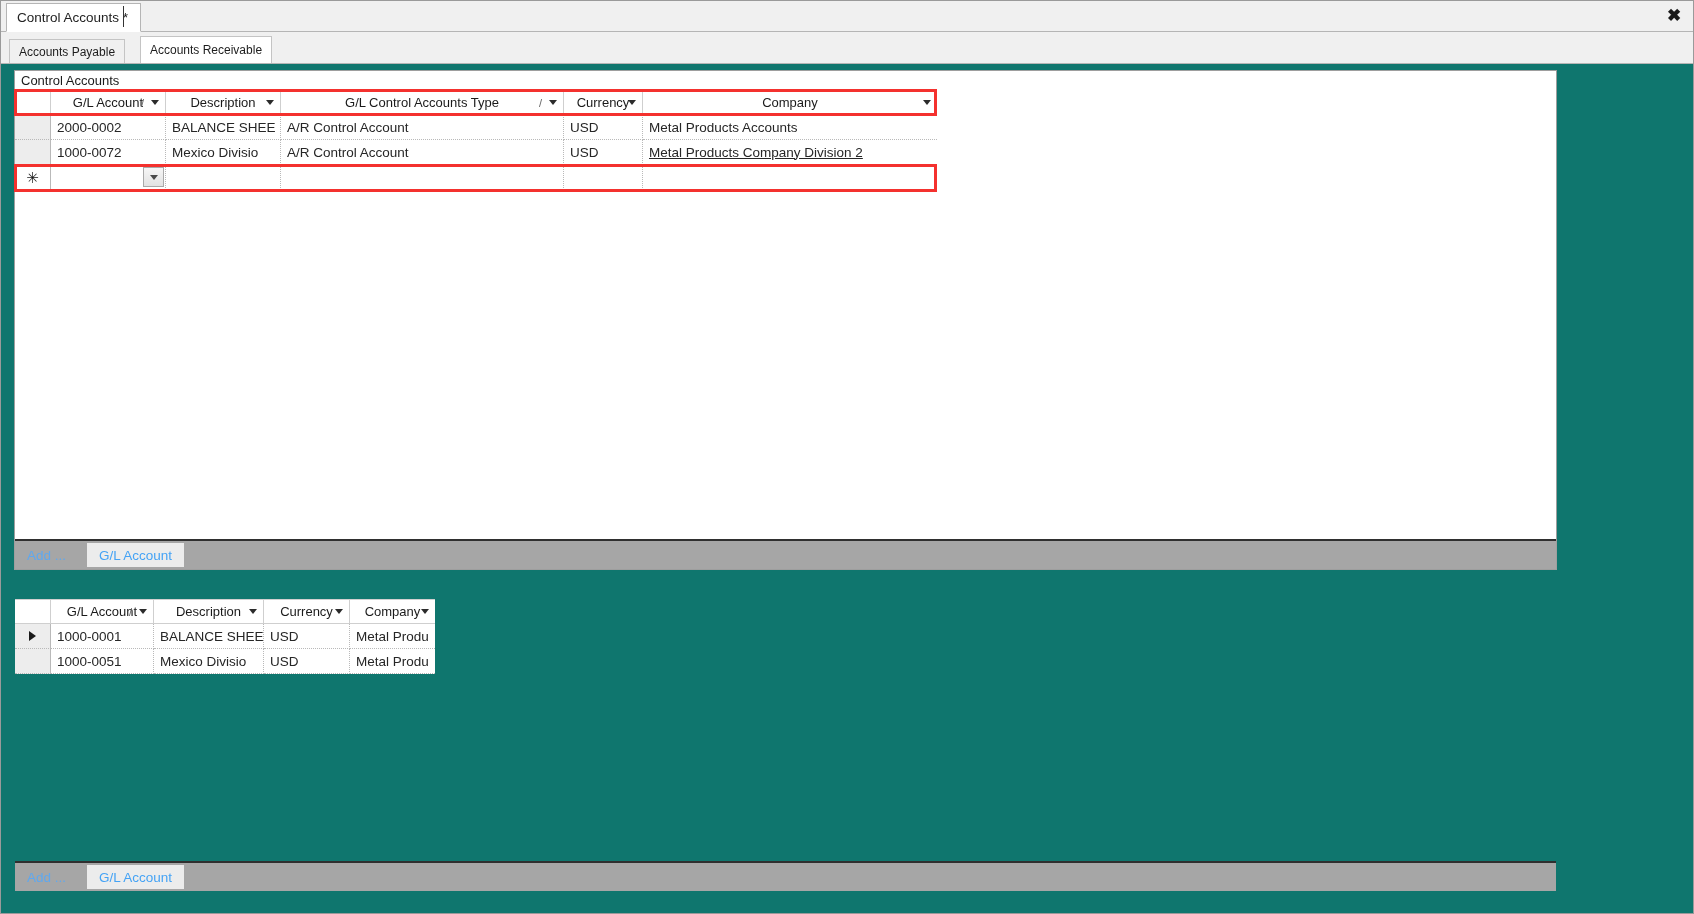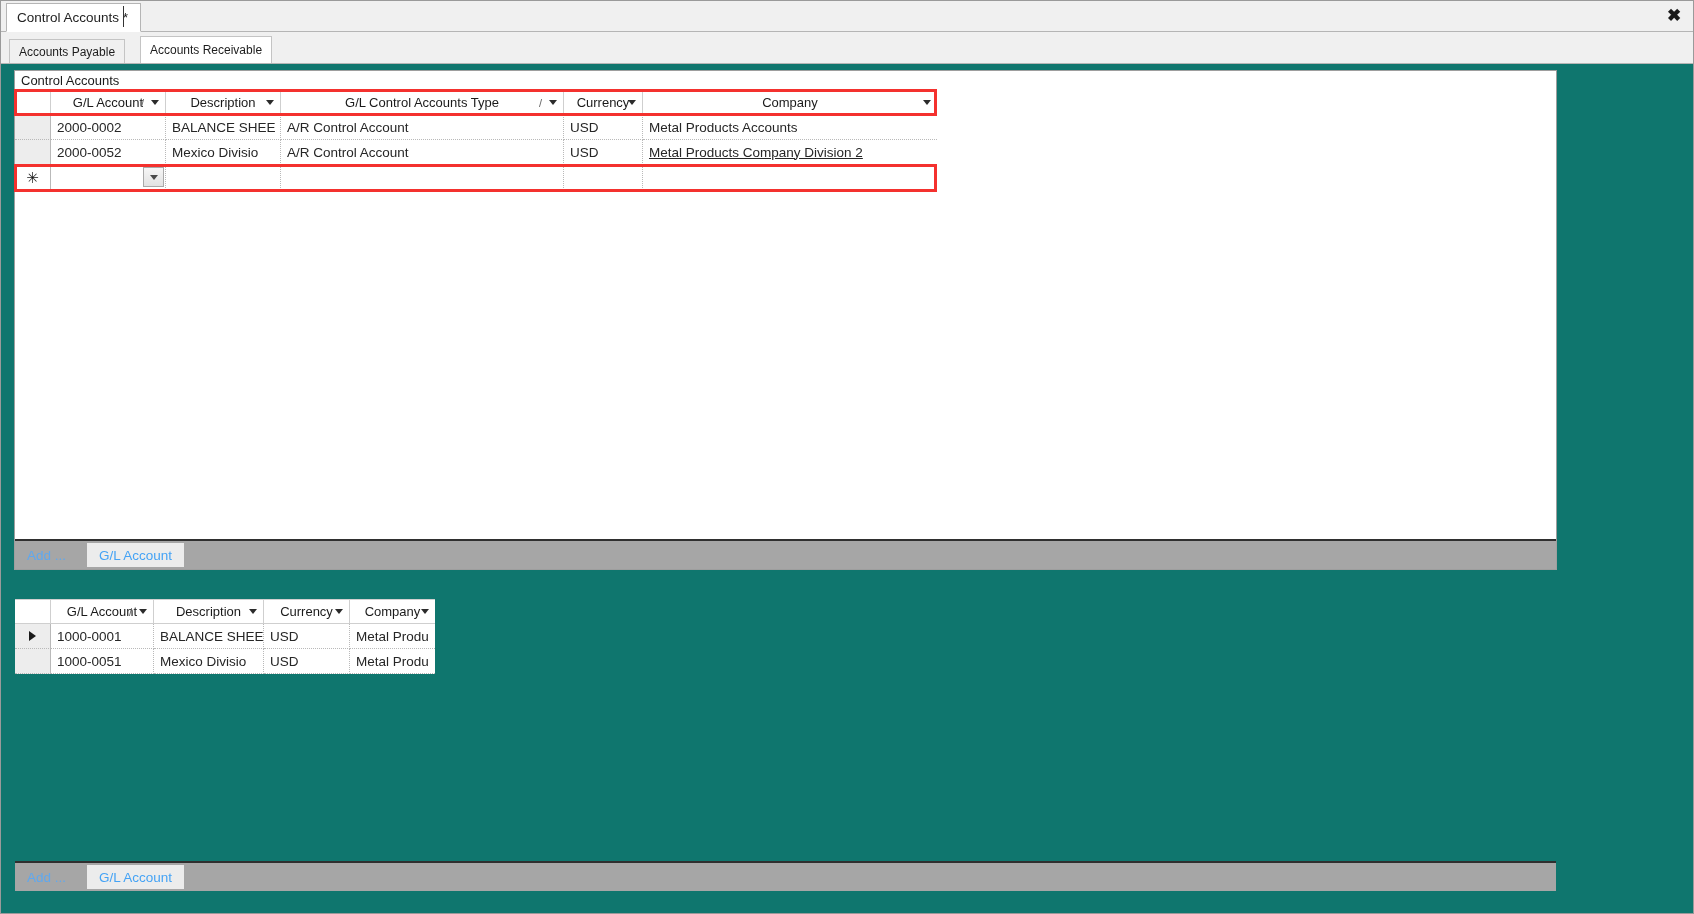--- a/index.html
+++ b/index.html
@@ -286,21 +286,21 @@
       <div class="dcell selcol" style="width:36px;"></div>
       <div class="dcell" style="width:115px;">2000-0002</div>
       <div class="dcell" style="width:115px;">BALANCE SHEE</div>
       <div class="dcell" style="width:283px;">A/R Control Account</div>
       <div class="dcell" style="width:79px;">USD</div>
       <div class="dcell" style="width:294px; border-right:none;">Metal Products Accounts</div>
     </div>
 
     <div class="grid-row">
       <div class="dcell selcol" style="width:36px;"></div>
-      <div class="dcell" style="width:115px;">2000-0052</div>
+      <div class="dcell" style="width:115px;">1000-0072</div>
       <div class="dcell" style="width:115px;">Mexico Divisio</div>
       <div class="dcell" style="width:283px;">A/R Control Account</div>
       <div class="dcell" style="width:79px;">USD</div>
       <div class="dcell" style="width:294px; border-right:none;text-decoration:underline;">Metal Products Company Division 2</div>
     </div>
 
     <div class="grid-row newrow" style="height:27px;">
       <div class="dcell selcol" style="width:36px;">
         <span class="newmarker">✳</span>
       </div>

